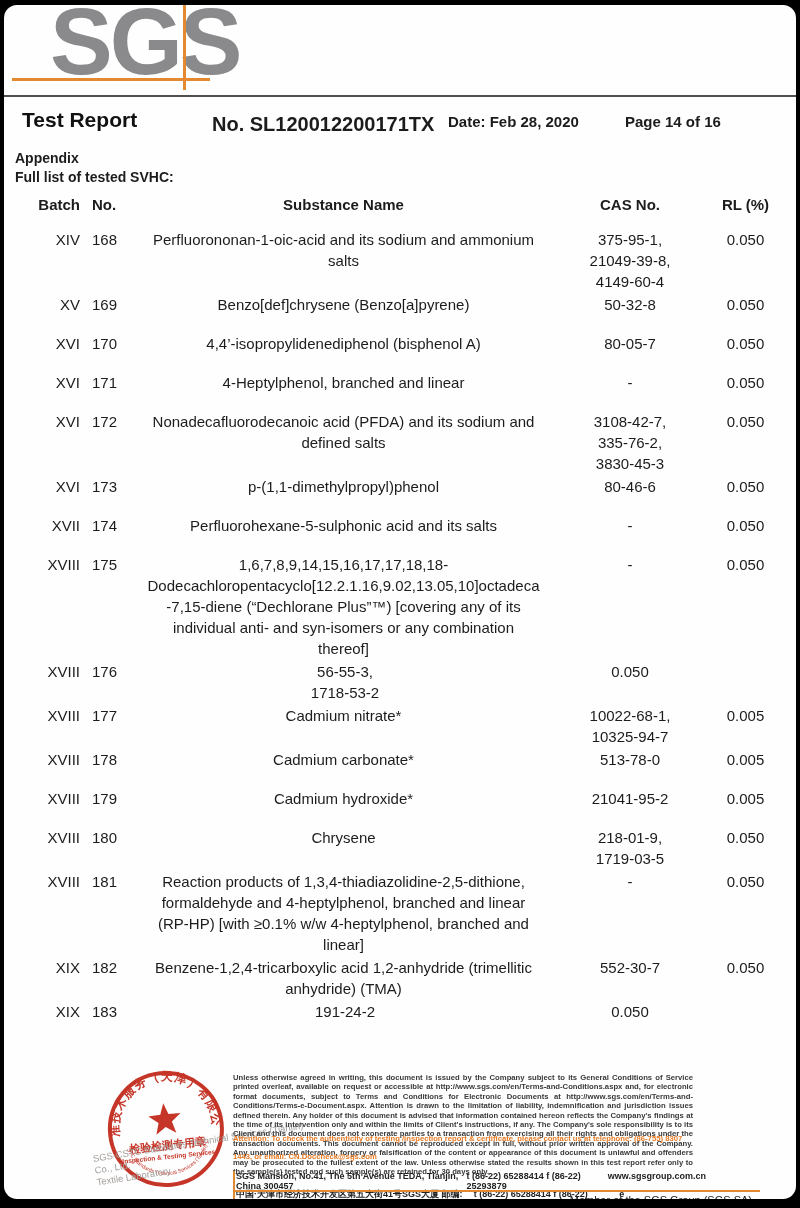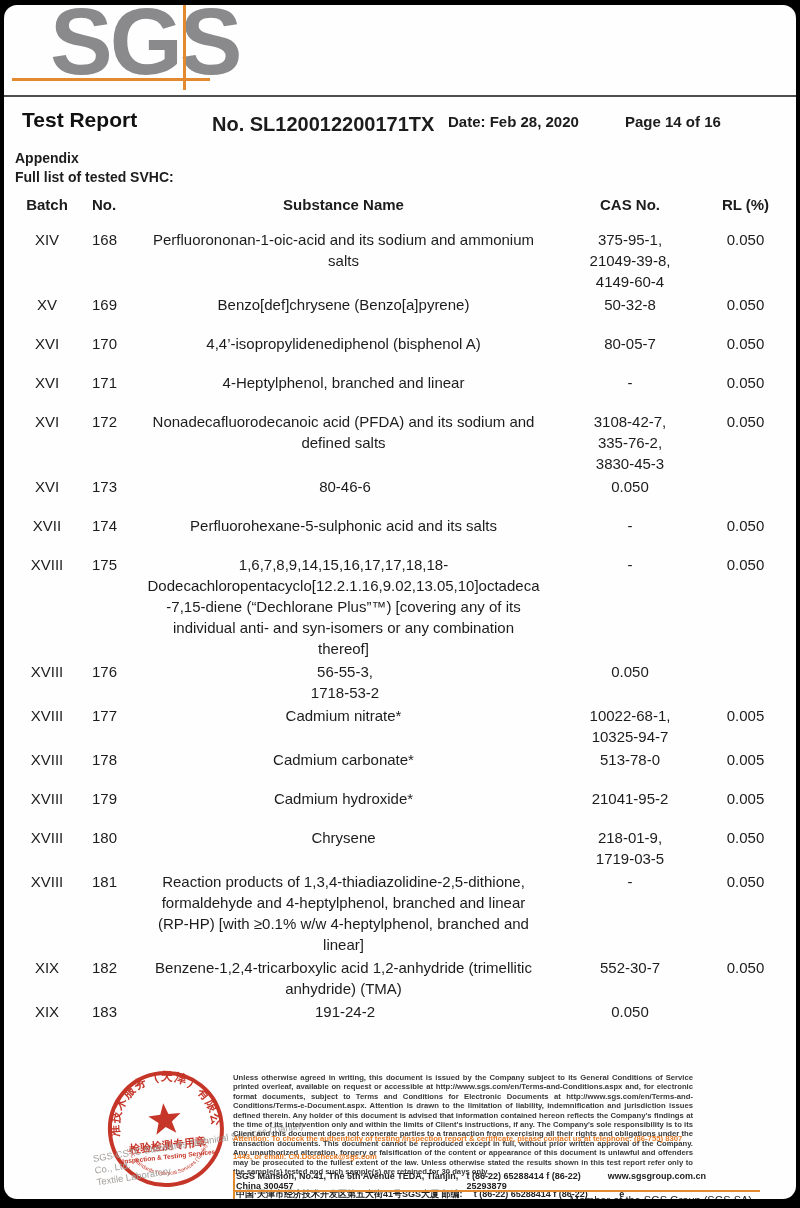--- a/index.html
+++ b/index.html
@@ -36,21 +36,21 @@
 
   
   .svhc-table{position:absolute; left:10px; top:189px; width:772px;}
   .t-head,.t-row{
     display:grid;
     grid-template-columns:66px 55px 420px 150px 81px;
     font-size:15px; line-height:21px;
   }
   .t-head{font-weight:bold; margin-bottom:14px;}
   .t-row{min-height:37px; margin-bottom:2px;}
-  .c-batch{text-align:center;}
+  .c-batch{text-align:right;}
   .c-no{text-align:left; padding-left:12px;}
   .c-sub{text-align:center; padding-left:11px; padding-right:14px; overflow-wrap:anywhere;}
   .t-head .c-sub{text-align:center; overflow-wrap:normal;}
   .c-cas{text-align:center; white-space:pre-line;}
   .c-rl{text-align:center;}
 
   
   .stamp-wrap{position:absolute; left:96px; top:1062px; width:132px; height:126px; transform:rotate(-6deg);}
   .stamp-gray{
     position:absolute; left:88px; top:1148px; width:215px;
@@ -143,20 +143,21 @@
           <span class="c-no">172</span>
           <span class="c-sub">Nonadecafluorodecanoic acid (PFDA) and its sodium and defined salts</span>
           <span class="c-cas">3108-42-7,
 335-76-2,
 3830-45-3</span>
           <span class="c-rl">0.050</span>
         </div>
         <div class="t-row">
           <span class="c-batch">XVI</span>
           <span class="c-no">173</span>
+          <span class="c-sub">p-(1,1-dimethylpropyl)phenol</span>
           <span class="c-cas">80-46-6</span>
           <span class="c-rl">0.050</span>
         </div>
         <div class="t-row">
           <span class="c-batch">XVII</span>
           <span class="c-no">174</span>
           <span class="c-sub">Perfluorohexane-5-sulphonic acid and its salts</span>
           <span class="c-cas">-</span>
           <span class="c-rl">0.050</span>
         </div>

